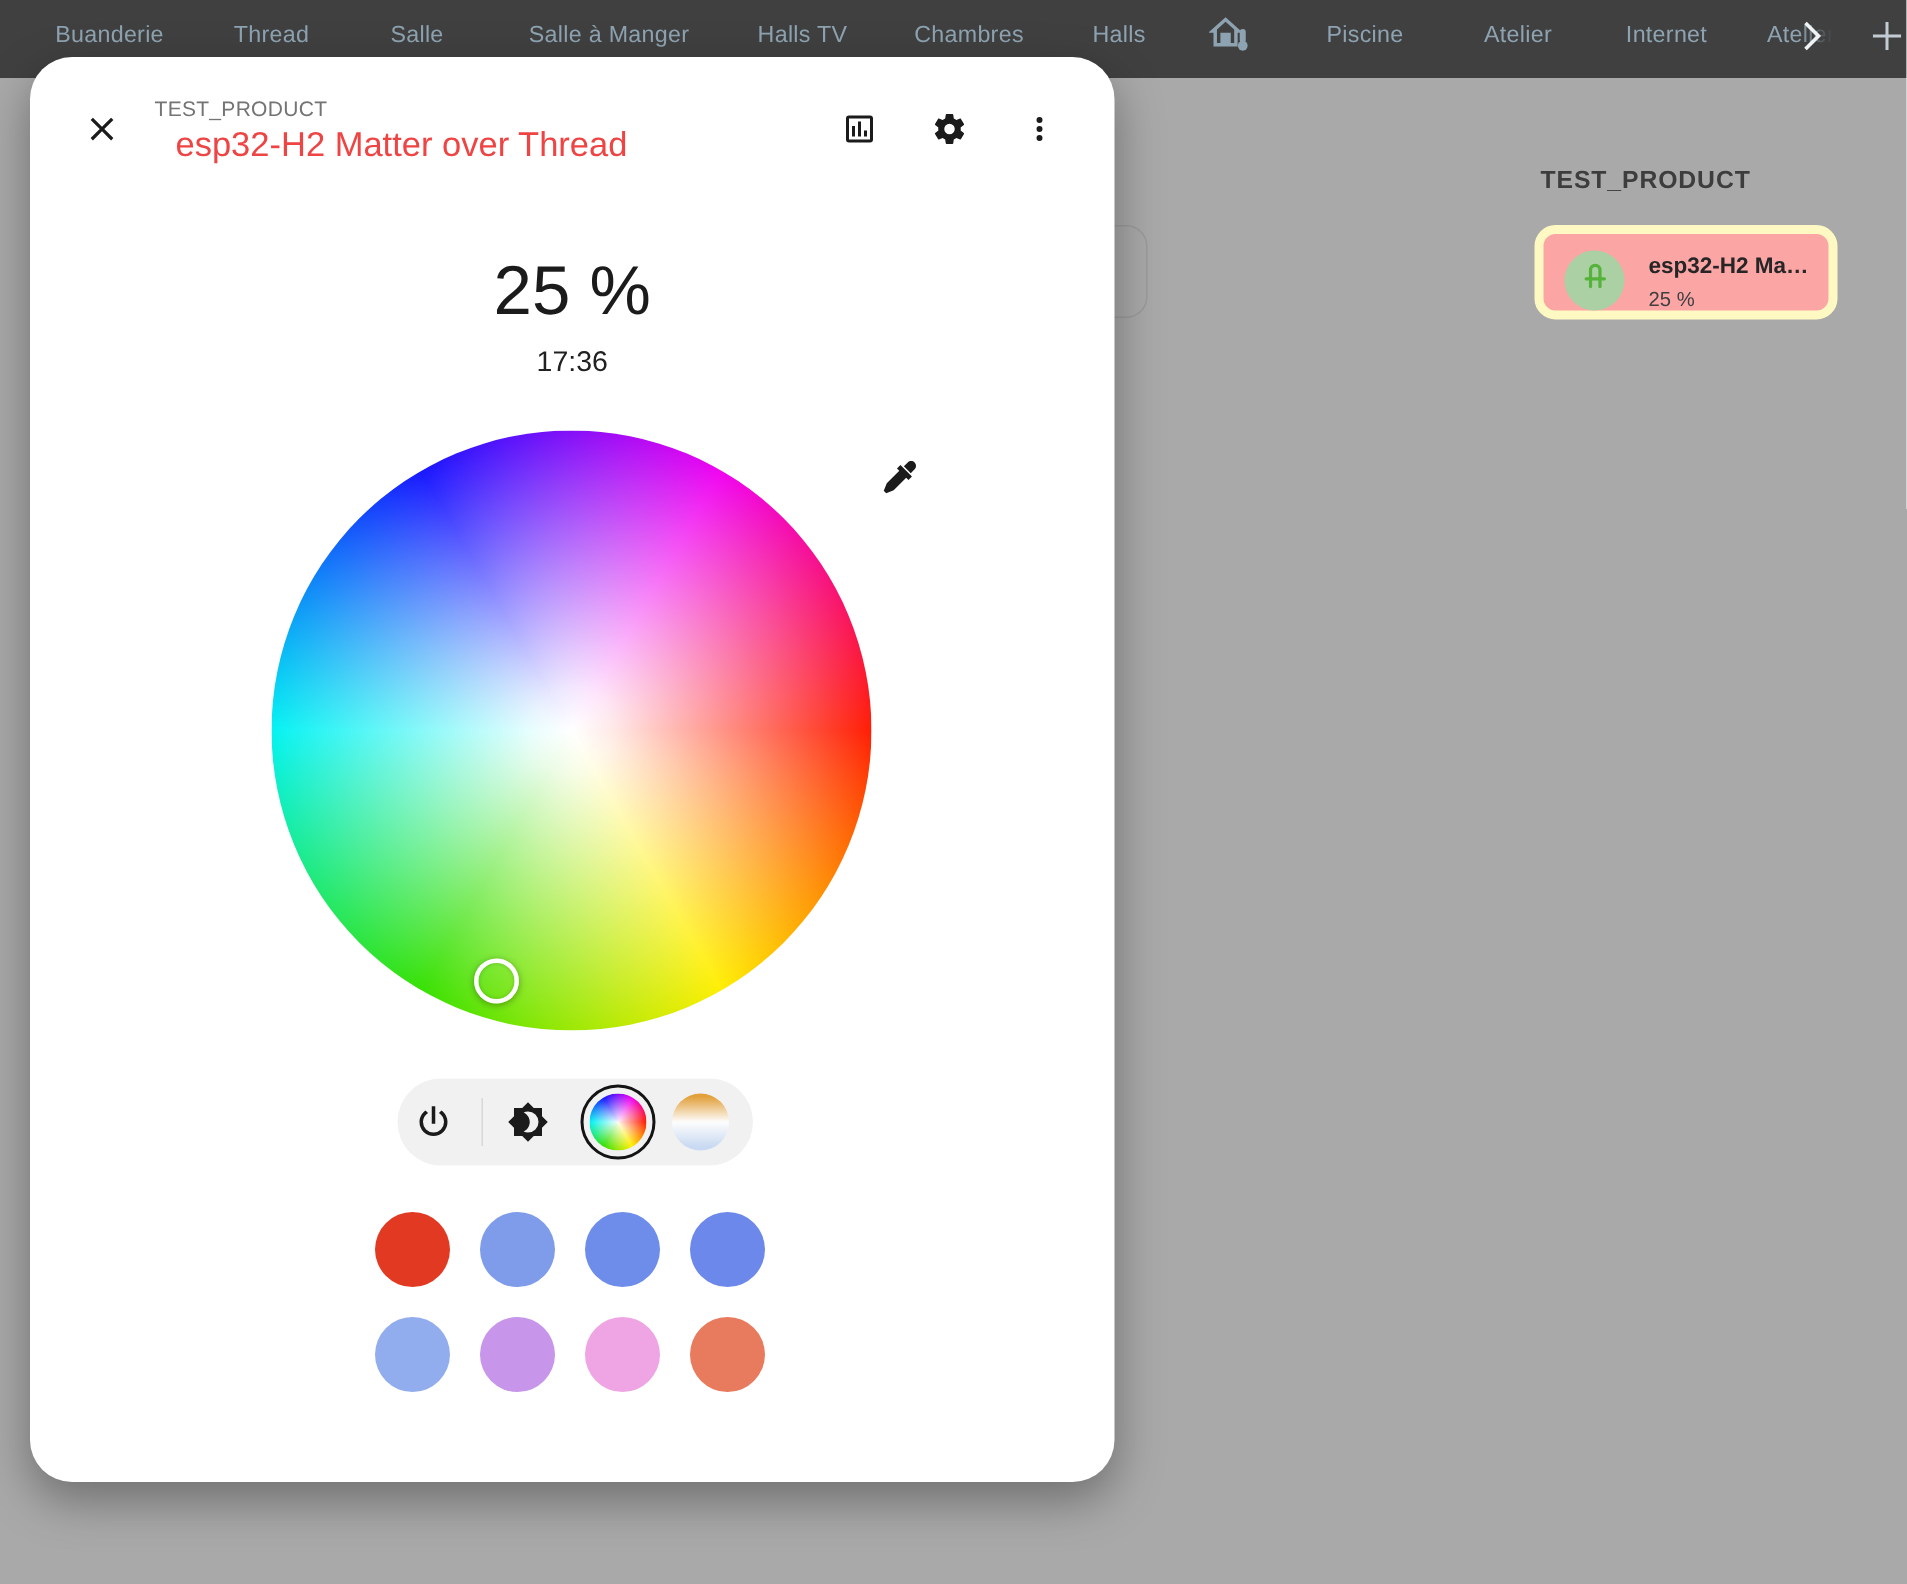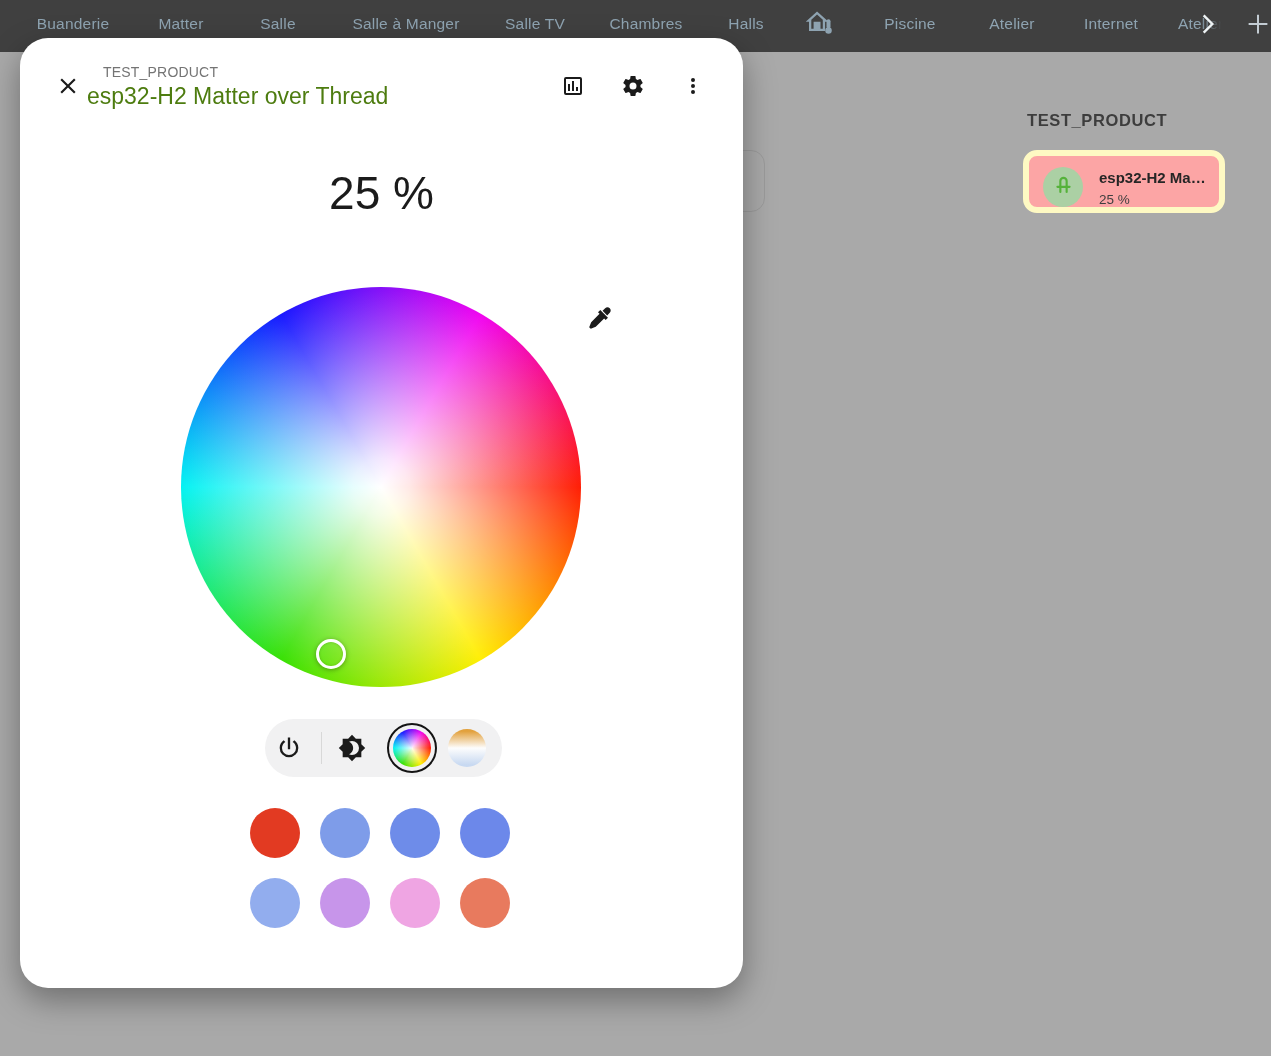--- a/index.html
+++ b/index.html
@@ -25,21 +25,21 @@
   .device-card .state { position:absolute; left:70px; top:36px; font-size:13.5px; color:#3f3f3f; }
 
   
   .dialog { position:absolute; left:20px; top:38px; width:723px; height:950px; background:#ffffff; border-radius:28px; box-shadow:0 12px 32px rgba(0,0,0,.35); z-index:10; }
   .icon-btn { position:absolute; width:40px; height:40px; display:flex; align-items:center; justify-content:center; cursor:pointer; border:none; background:none; border-radius:50%; }
   .btn-close { left:28px; top:29px; }
   .btn-history { left:533px; top:29px; }
   .btn-settings { left:593px; top:29px; }
   .btn-menu { left:653px; top:29px; }
   .dlg-subtitle { position:absolute; left:83px; top:26px; font-size:14px; color:#747474; letter-spacing:.2px; }
-  .dlg-title { position:absolute; left:67px; top:45px; font-size:23px; color:#4d7c0f; }
+  .dlg-title { position:absolute; left:97px; top:45px; font-size:23px; color:#ef4444; }
   .dlg-value { position:absolute; left:0; top:128px; width:723px; text-align:center; font-size:46px; color:#1b1b1b; }
   .dlg-time { position:absolute; left:0; top:193px; width:723px; text-align:center; font-size:19px; color:#212121; }
 
   .wheel { position:absolute; left:161px; top:249px; width:400px; height:400px; border-radius:50%; cursor:crosshair;
     background:
       radial-gradient(circle at 50% 50%, rgba(255,255,255,1) 0%, rgba(255,255,255,.9) 10%, rgba(255,255,255,0) 72%),
       conic-gradient(from 90deg, #ff1a00, #ffee00 60deg, #35e000 120deg, #00f2f2 180deg, #1414ff 240deg, #f000f0 300deg, #ff1a00 360deg); }
   .wheel-selector { position:absolute; left:296px; top:601px; width:30px; height:30px; border:3px solid #ffffff; border-radius:50%; box-shadow:0 1px 5px rgba(0,0,0,.35), inset 0 0 3px rgba(0,0,0,.2); cursor:grab; }
   .eyedropper { position:absolute; left:567px; top:267px; width:26px; height:26px; cursor:pointer; }
 
@@ -57,24 +57,24 @@
 
   .swatch { position:absolute; width:50px; height:50px; border-radius:50%; cursor:pointer; }
   .sw0{left:230px;top:770px} .sw1{left:300px;top:770px} .sw2{left:370px;top:770px} .sw3{left:440px;top:770px}
   .sw4{left:230px;top:840px} .sw5{left:300px;top:840px} .sw6{left:370px;top:840px} .sw7{left:440px;top:840px}
 </style>
 </head>
 <body>
 
 <nav class="topnav">
   <span class="nav-tab" style="left:73px">Buanderie</span>
-  <span class="nav-tab" style="left:181px">Matter</span>
+  <span class="nav-tab" style="left:181px">Thread</span>
   <span class="nav-tab" style="left:278px">Salle</span>
   <span class="nav-tab" style="left:406px">Salle à Manger</span>
-  <span class="nav-tab" style="left:535px">Salle TV</span>
+  <span class="nav-tab" style="left:535px">Halls TV</span>
   <span class="nav-tab" style="left:646px">Chambres</span>
   <span class="nav-tab" style="left:746px">Halls</span>
   <span class="nav-ico" style="left:821px">
     <svg width="30" height="30" viewBox="0 0 24 24">
         <path fill="#8ea3b1" d="M12,5.69L17,10.19V18H15V12H9V18H7V10.19L12,5.69M12,3L2,12H5V20H19V12H22L12,3Z" transform="translate(-2.2,0) scale(0.92)"></path>
         <g transform="translate(14.2,9)">
           <rect x="2.2" y="0" width="3.2" height="7.5" rx="1.6" fill="#8ea3b1"></rect>
           <circle cx="3.8" cy="9" r="2.6" fill="#8ea3b1"></circle>
         </g>
       </svg>
@@ -143,20 +143,21 @@
   </button>
   <button class="icon-btn btn-menu">
     <span>
       <svg width="24" height="24" viewBox="0 0 24 24">
           <path fill="#1b1b1b" d="M12,16A2,2 0 0,1 14,18A2,2 0 0,1 12,20A2,2 0 0,1 10,18A2,2 0 0,1 12,16M12,10A2,2 0 0,1 14,12A2,2 0 0,1 12,14A2,2 0 0,1 10,12A2,2 0 0,1 12,10M12,4A2,2 0 0,1 14,6A2,2 0 0,1 12,8A2,2 0 0,1 10,6A2,2 0 0,1 12,4Z"></path>
         </svg>
     </span>
   </button>
 
   <div class="dlg-value">25 %</div>
+  <div class="dlg-time">17:36</div>
 
   <div class="wheel"></div>
   <div class="wheel-selector"></div>
   <span class="eyedropper">
     <svg width="26" height="26" viewBox="0 0 24 24">
         <path fill="#1b1b1b" d="M19.35,11.72L17.22,13.85L15.81,12.43L8.1,20.14L3.5,22L2,20.5L3.86,15.9L11.57,8.19L10.15,6.78L12.28,4.65L19.35,11.72M16.76,3C17.93,1.83 19.83,1.83 21,3C22.17,4.17 22.17,6.07 21,7.24L18.62,9.62L14.38,5.38L16.76,3M5.56,17.91L13.64,9.83L14.17,10.36L6.09,18.44L5.56,17.91Z"></path>
       </svg>
   </span>
 
   <div class="mode-pill">

